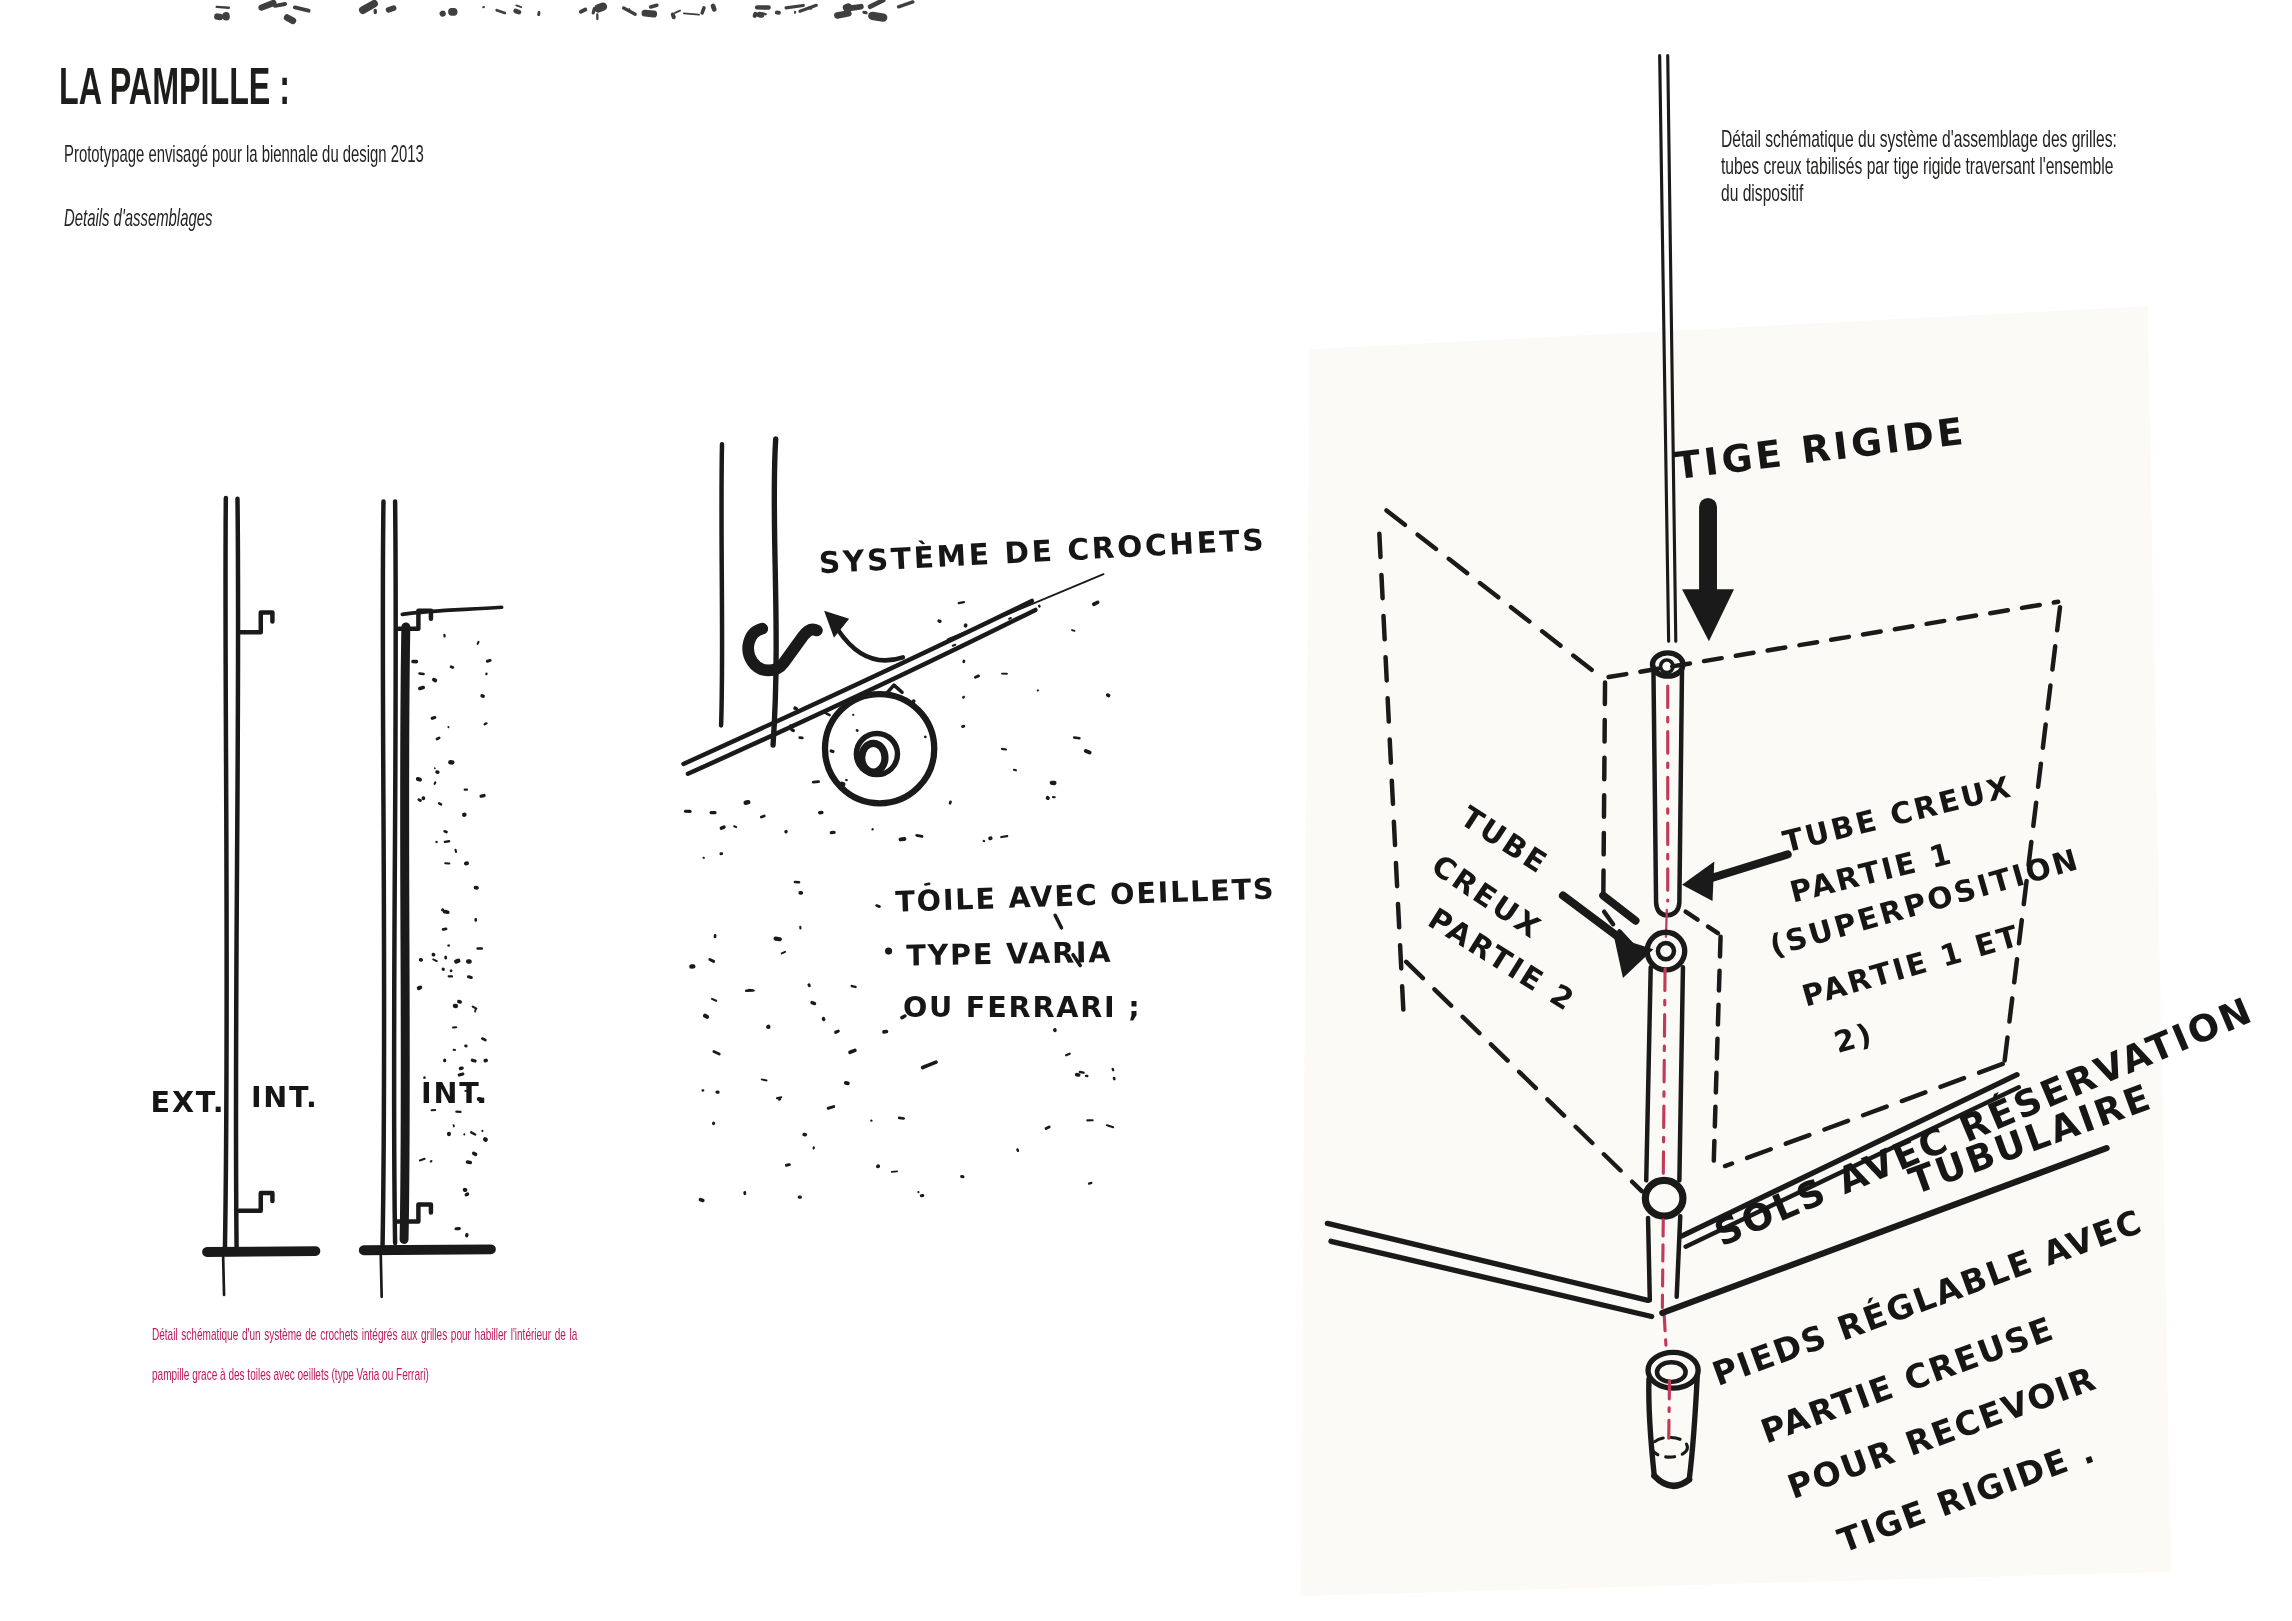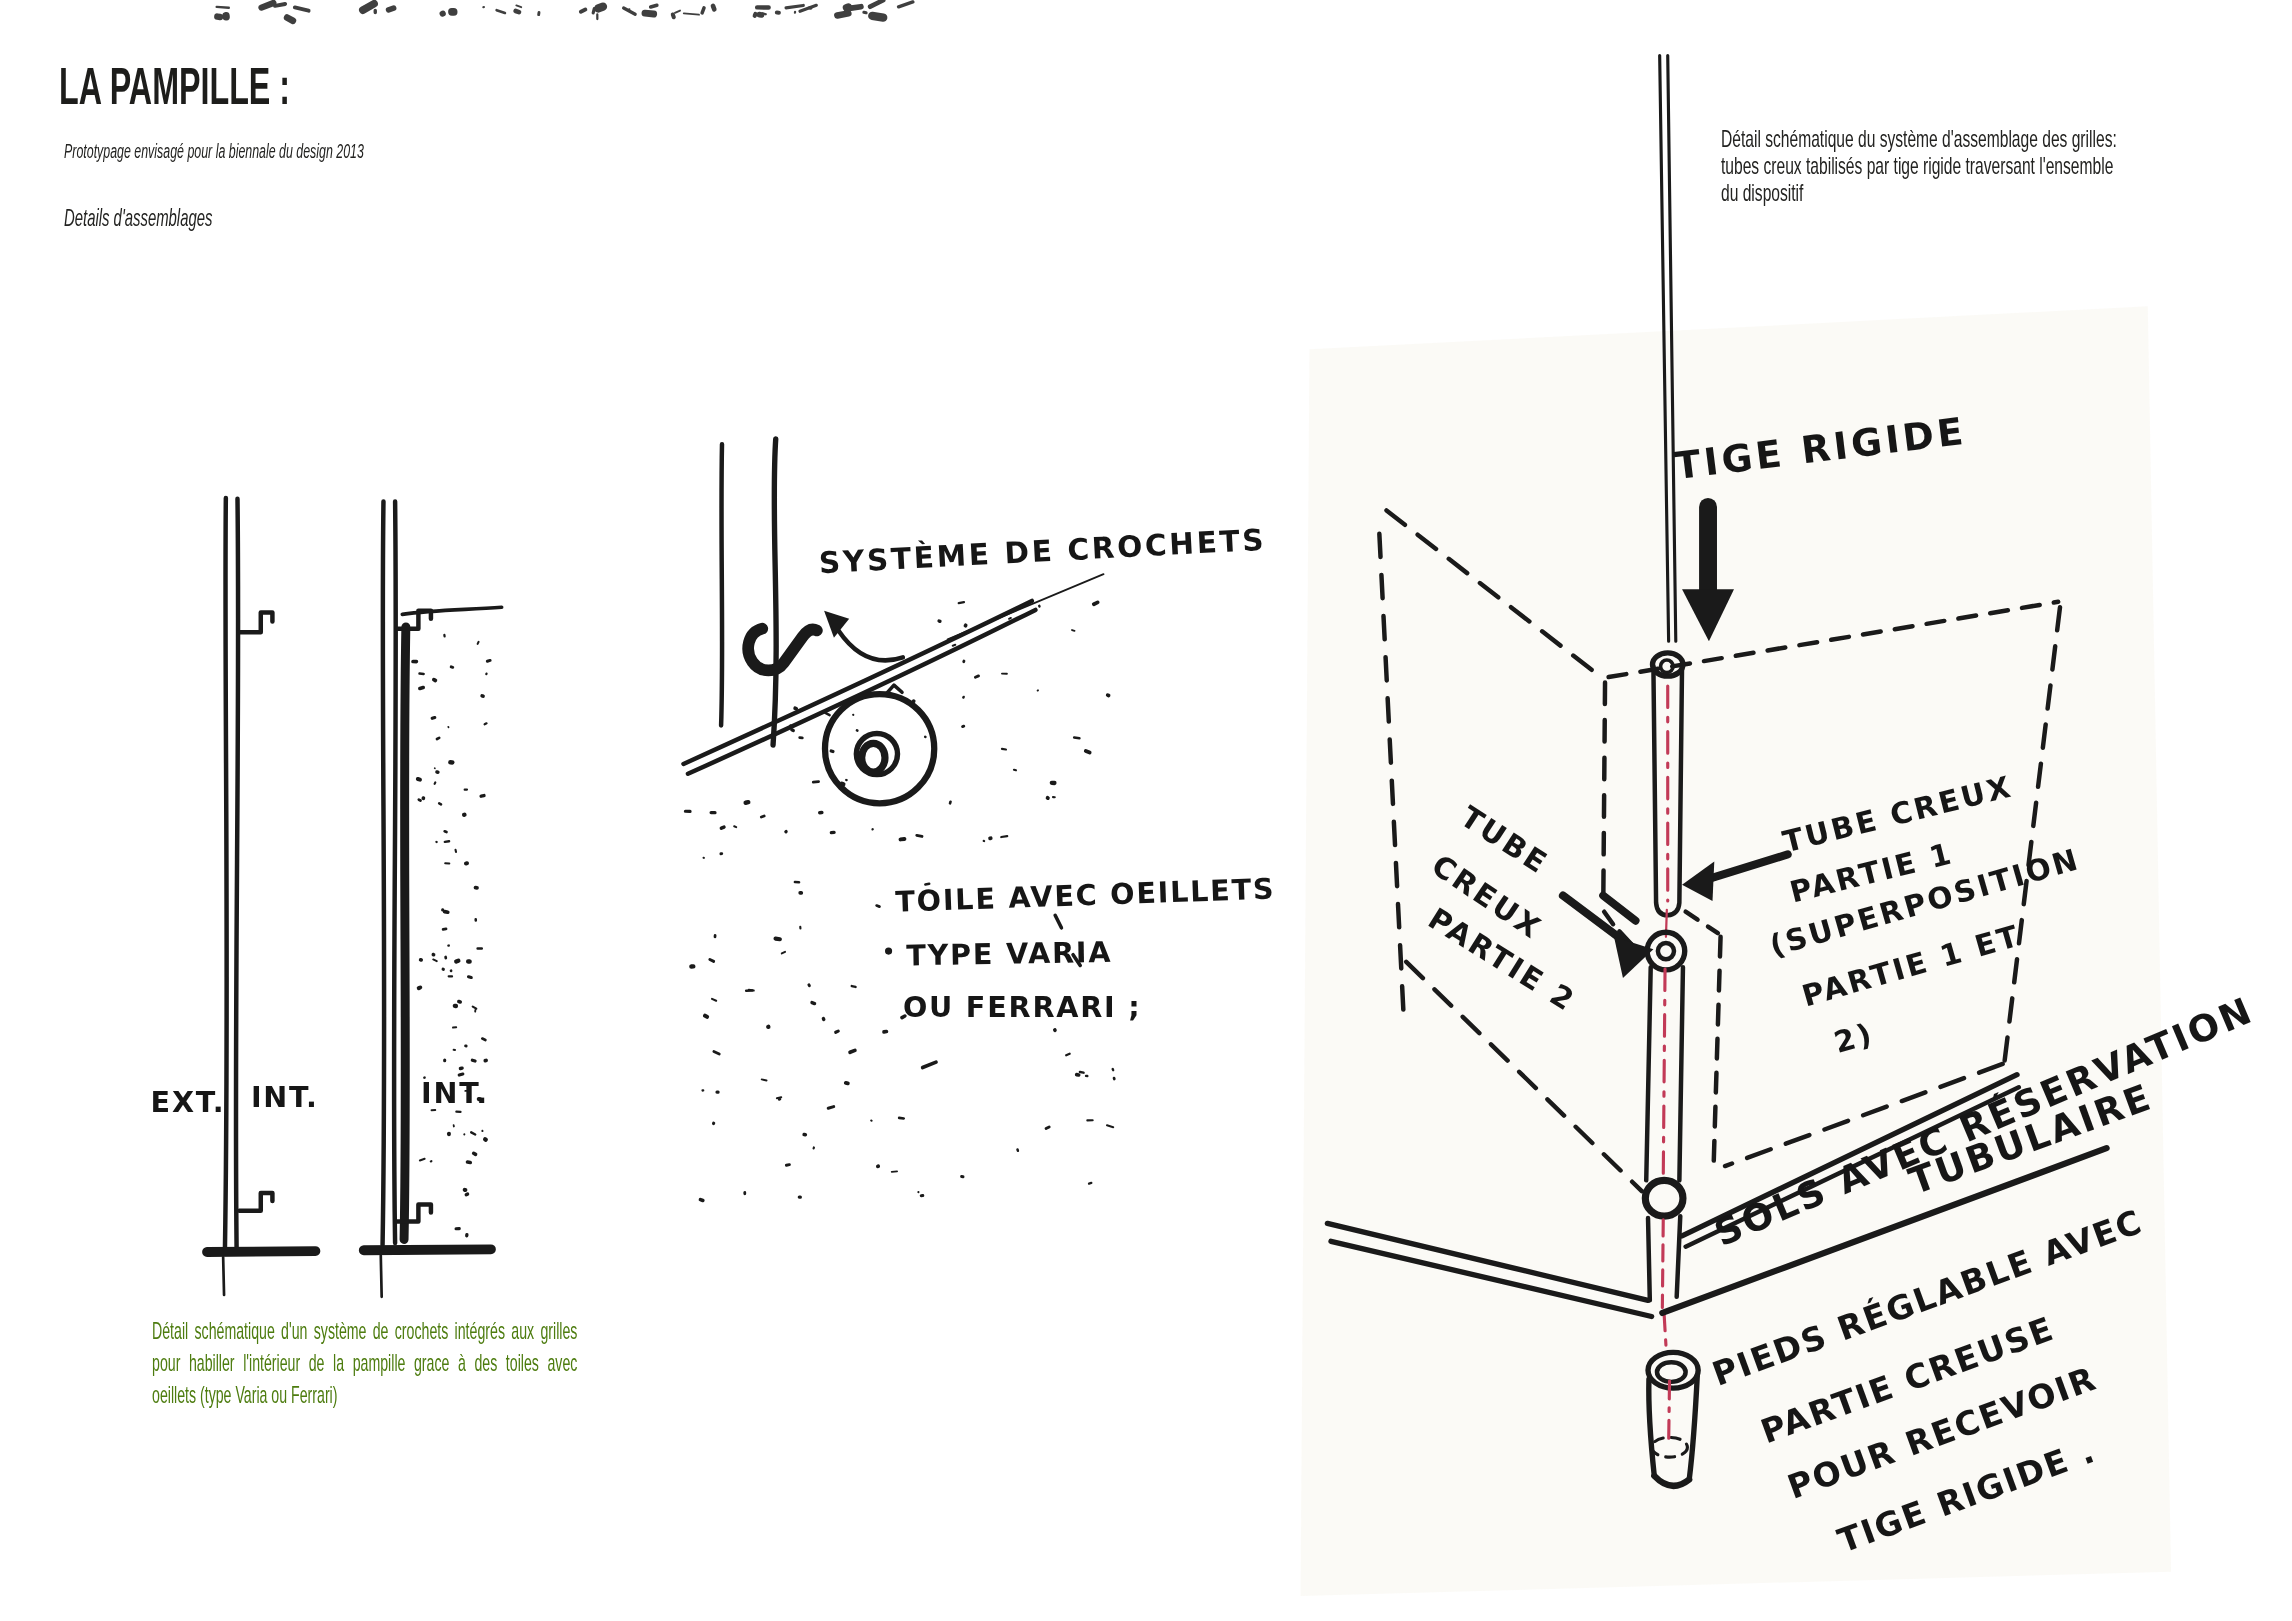--- a/index.html
+++ b/index.html
@@ -8,27 +8,27 @@
     --paper:#ffffff;
     --tint:#f8f6ef;
     --print:#1e1e1c;
   }
   html,body{margin:0;padding:0;background:#fff;}
   .page{position:relative;width:2293px;height:1621px;background:var(--paper);overflow:hidden;
         font-family:"Liberation Sans",sans-serif;color:var(--print);}
   .cx{display:inline-block;transform-origin:0 0;white-space:nowrap;}
   .doc-title{position:absolute;left:59px;top:56px;font-size:52px;font-weight:700;letter-spacing:0;color:#1d1d1b;}
   .doc-title .cx{transform:scaleX(.62);}
-  .doc-sub{position:absolute;left:64px;top:140px;font-size:20px;color:#232321;font-style:italic;}
+  .doc-sub{position:absolute;left:64px;top:140px;font-size:24px;color:#232321;}
   .doc-sub .cx{transform:scaleX(.62);}
   .doc-sub2{position:absolute;left:64px;top:204px;font-size:24px;color:#232321;font-style:italic;}
   .doc-sub2 .cx{transform:scaleX(.62);}
   .right-note{position:absolute;left:1721px;top:125px;font-size:24px;line-height:27px;color:#232321;}
   .right-note .cx{transform:scaleX(.65);}
-  .caption{position:absolute;left:152px;top:1315px;font-size:24px;line-height:32px;color:#4d7c0f;}
+  .caption{position:absolute;left:152px;top:1315px;font-size:17px;line-height:40px;color:#be185d;}
   .caption-inner{display:block;width:721px;transform:scaleX(.59);transform-origin:0 0;text-align:justify;}
   svg.art{position:absolute;left:0;top:0;width:2293px;height:1621px;}
   .ink{stroke:var(--ink);fill:none;stroke-linecap:round;stroke-linejoin:round;}
   .red{stroke:var(--red);fill:none;stroke-linecap:round;}
   .hw{font-family:"DejaVu Sans",sans-serif;font-weight:700;fill:#161616;letter-spacing:2px;}
   .hw-sm{font-size:32px;}
   .hw-md{font-size:33px;letter-spacing:3px;}
   .hw-lg{font-size:42px;letter-spacing:4px;}
   .hw-xl{font-size:41px;letter-spacing:3px;}
   .hw-p{font-size:37px;letter-spacing:2px;}

